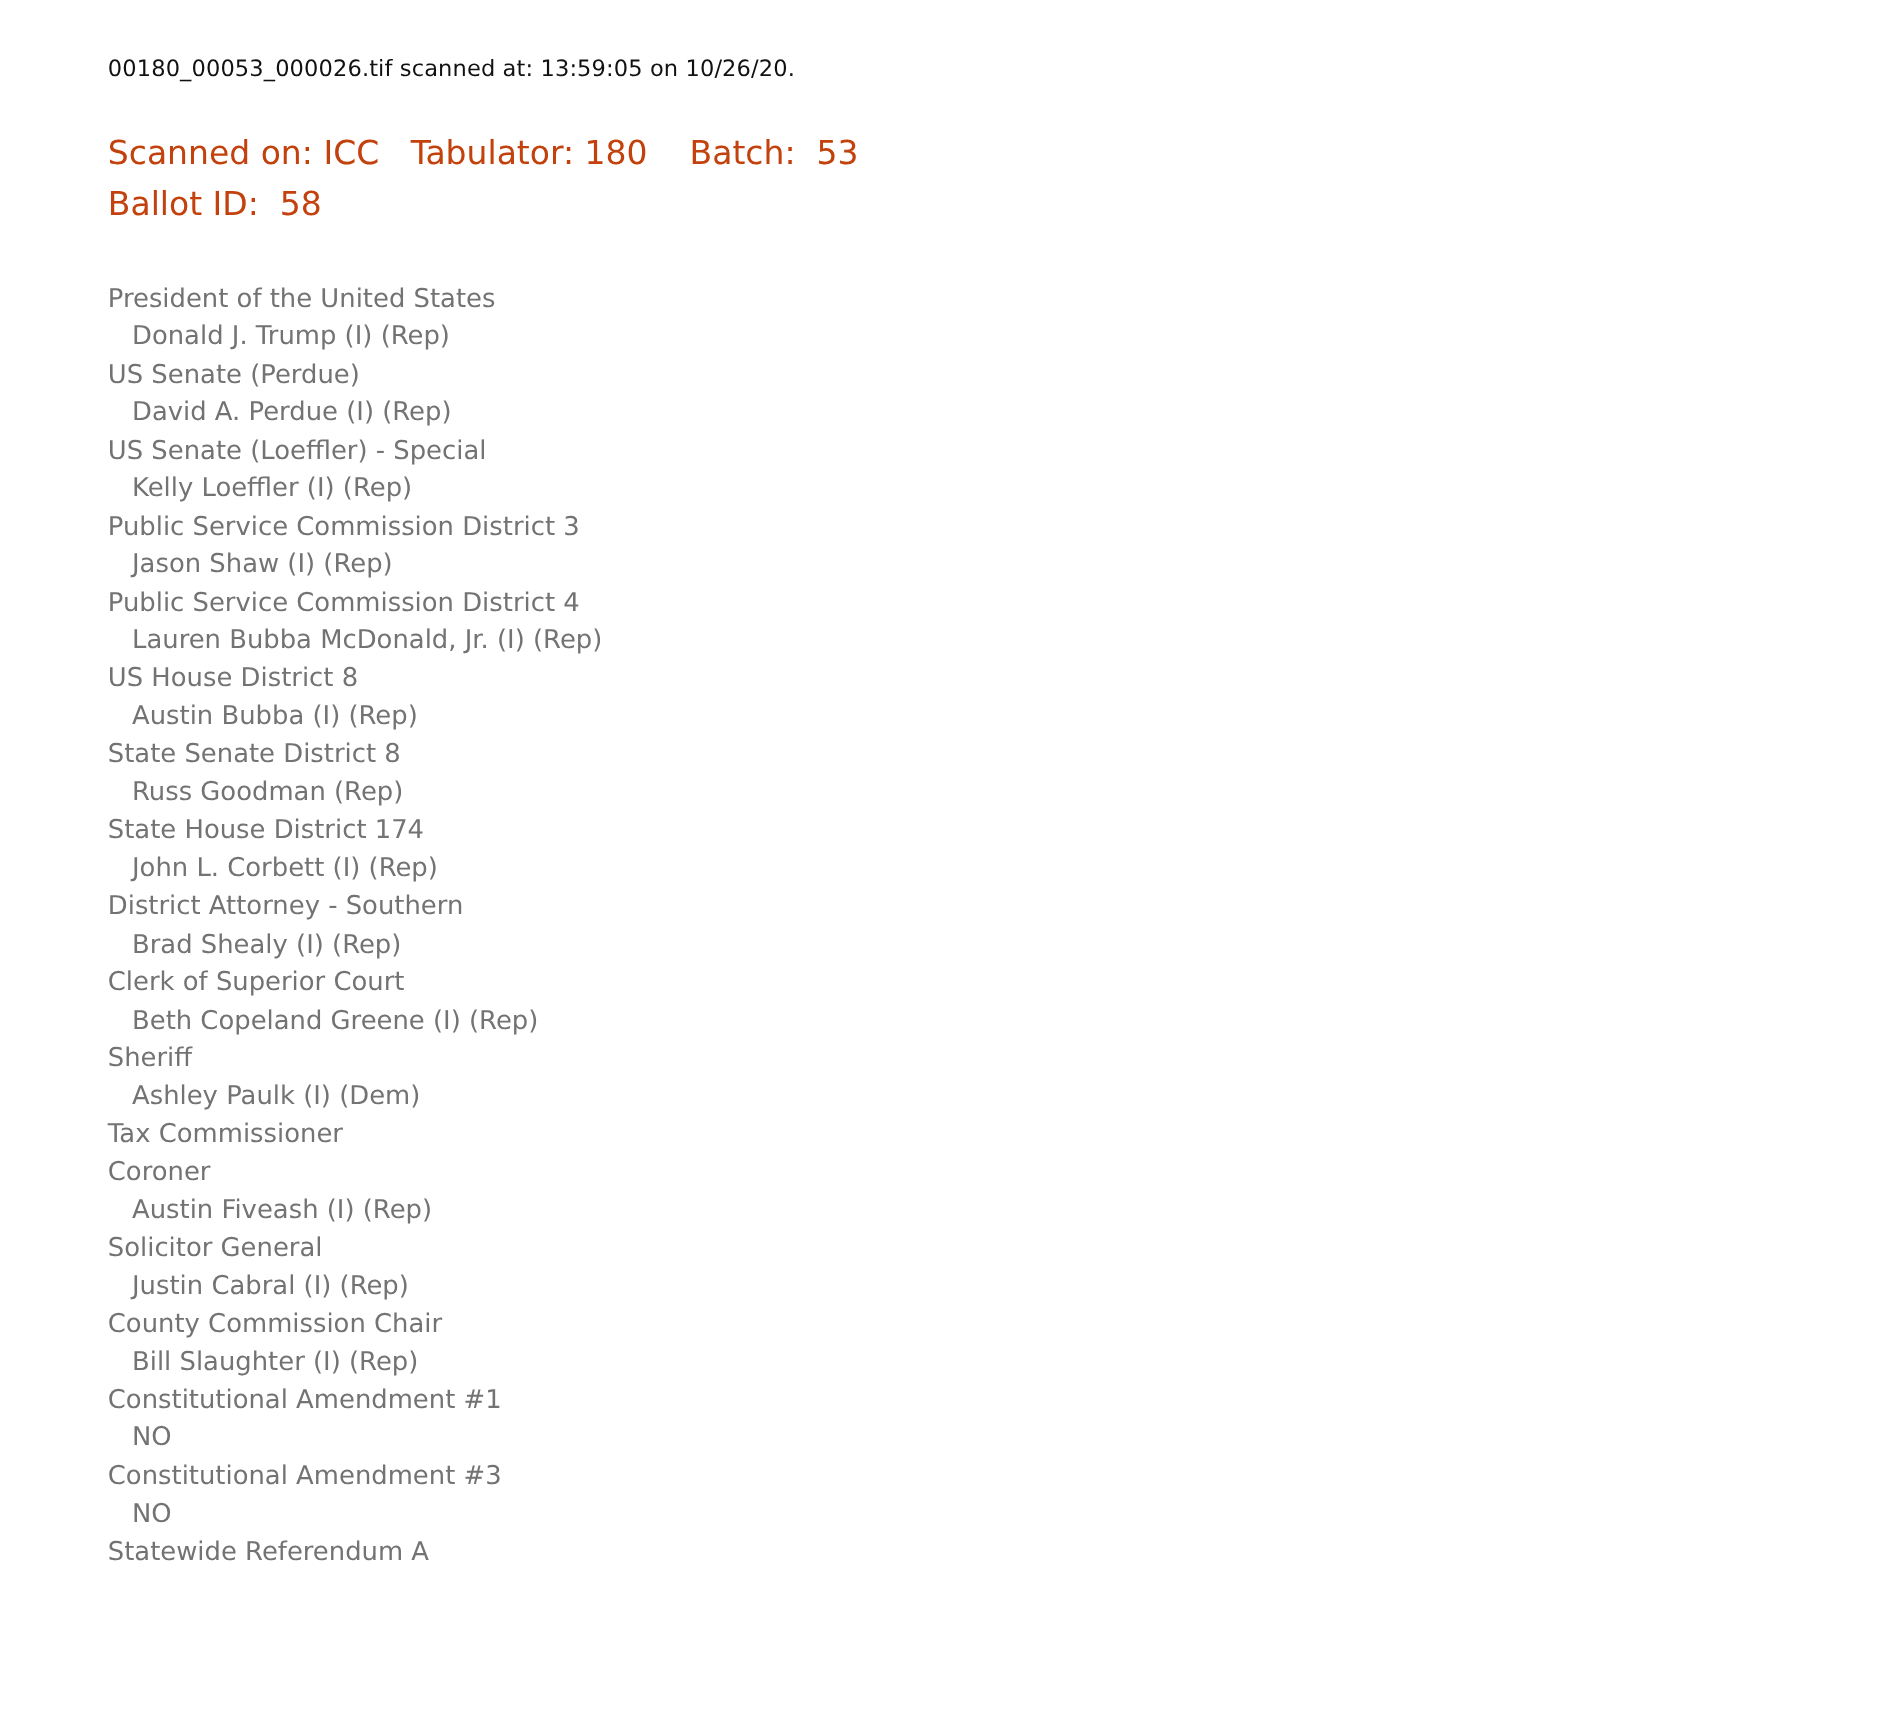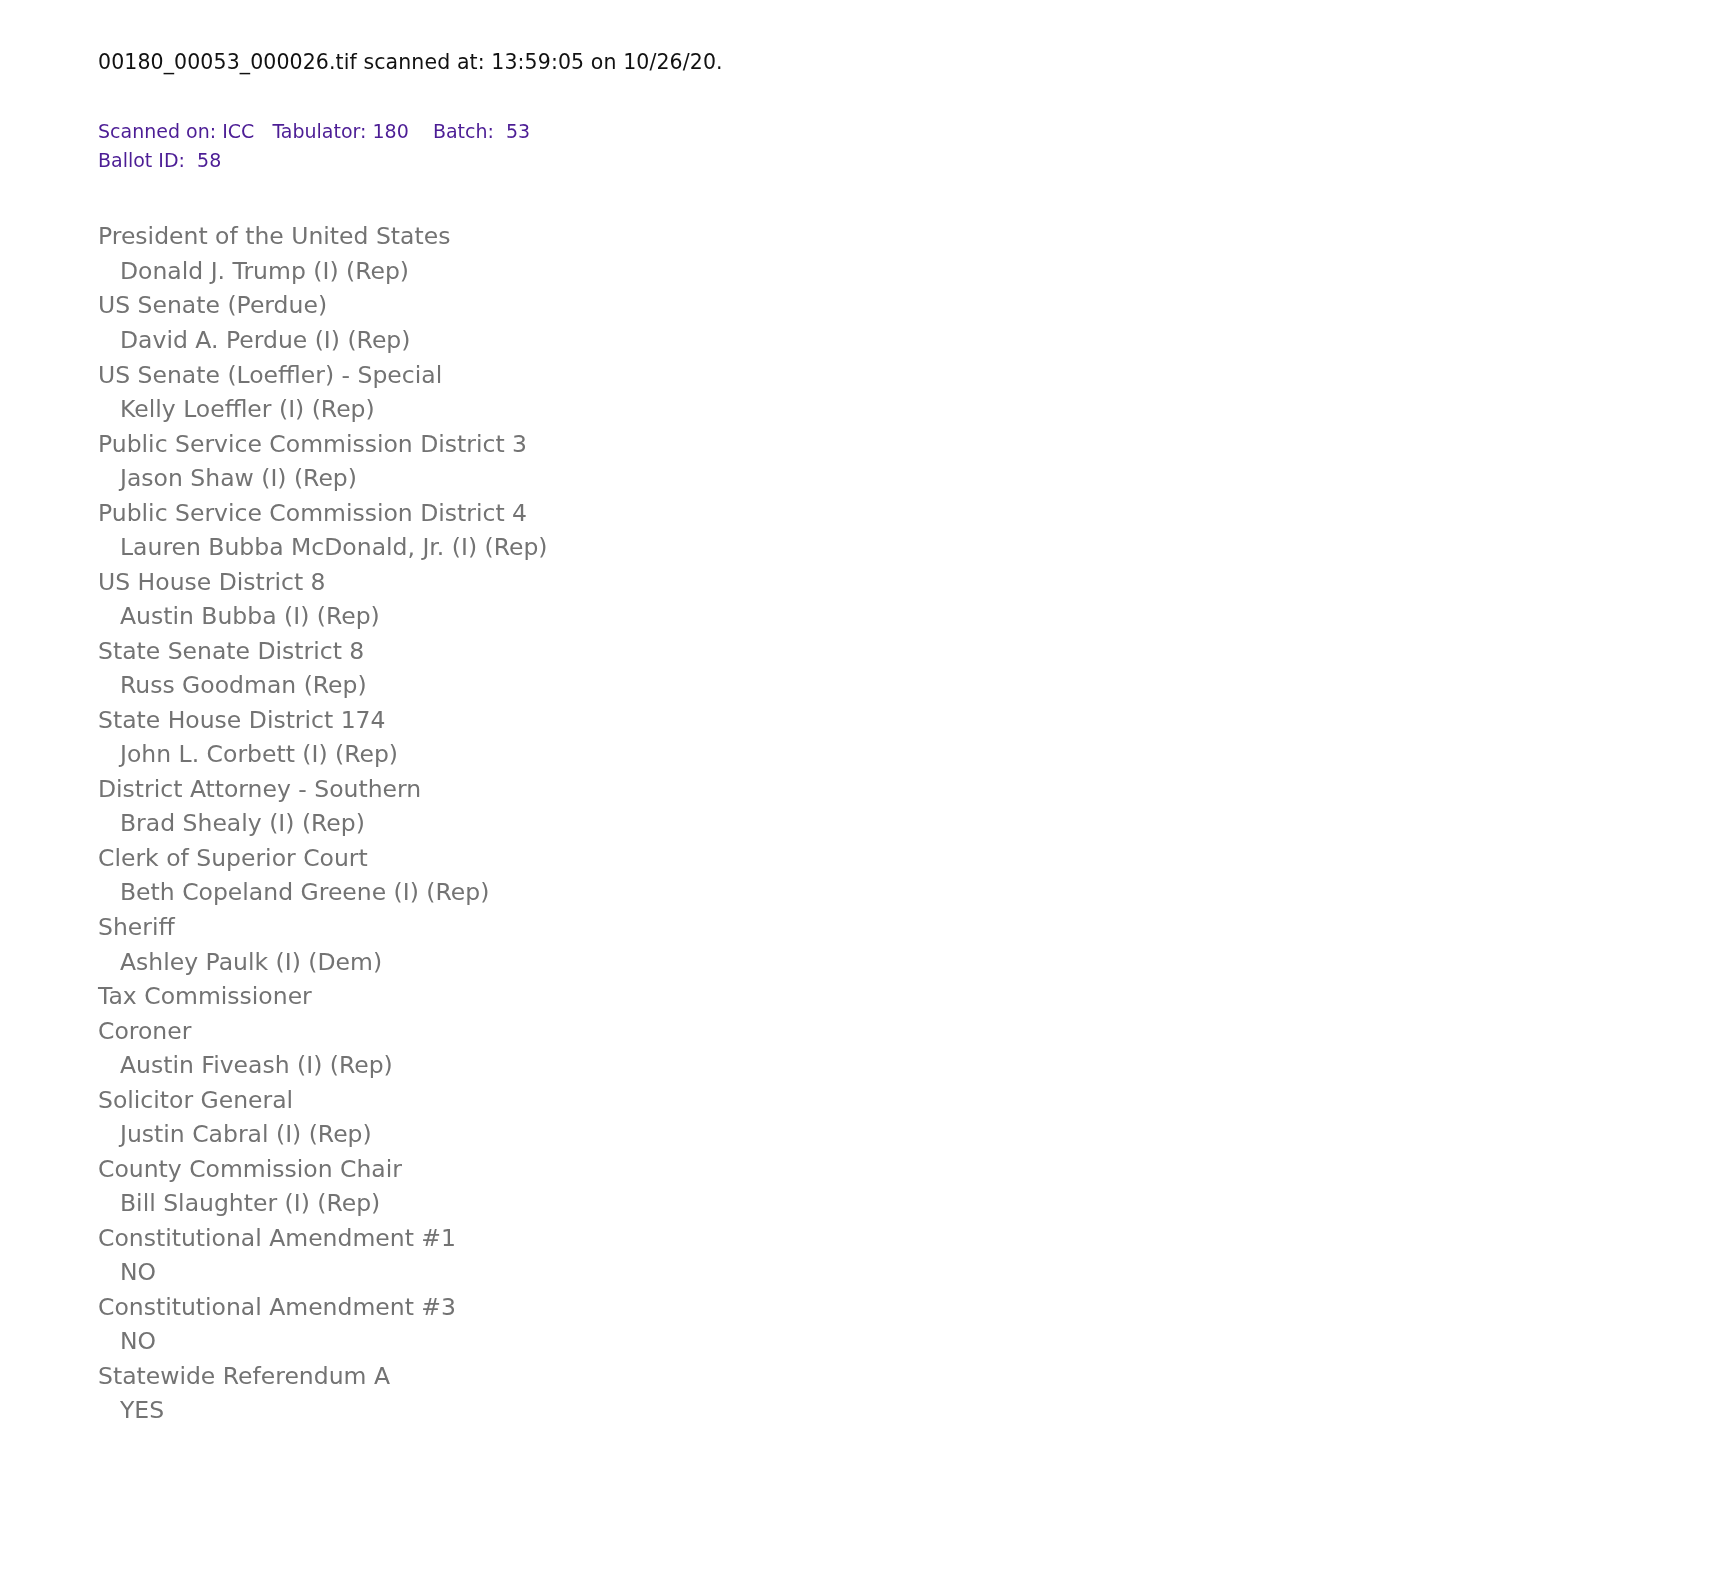--- a/index.html
+++ b/index.html
@@ -24,23 +24,23 @@
   .scan-header {
     font-size: 20.5px;
     line-height: 1.0;
     letter-spacing: 0.1px;
     margin: 0 0 0 0;
     padding-top: 8px;
     color: #111111;
   }
   .meta-block {
     margin-top: 44px;
-    font-size: 19px;
+    font-size: 30px;
     line-height: 1.55;
-    color: #4c1d95;
+    color: #c2410c;
   }
   .meta-line {
     white-space: pre;
   }
   .contests {
     margin-top: 44px;
     font-size: 23.5px;
     line-height: 1.47;
     color: #737373;
   }
@@ -110,16 +110,15 @@
     <div class="contest-title">County Commission Chair</div>
     <div class="contest-choice">Bill Slaughter (I) (Rep)</div>
 
     <div class="contest-title">Constitutional Amendment #1</div>
     <div class="contest-choice">NO</div>
 
     <div class="contest-title">Constitutional Amendment #3</div>
     <div class="contest-choice">NO</div>
 
     <div class="contest-title">Statewide Referendum A</div>
-    <div class="contest-choice">YES</div>
 
   </div>
 </div>
 
 </body></html>

